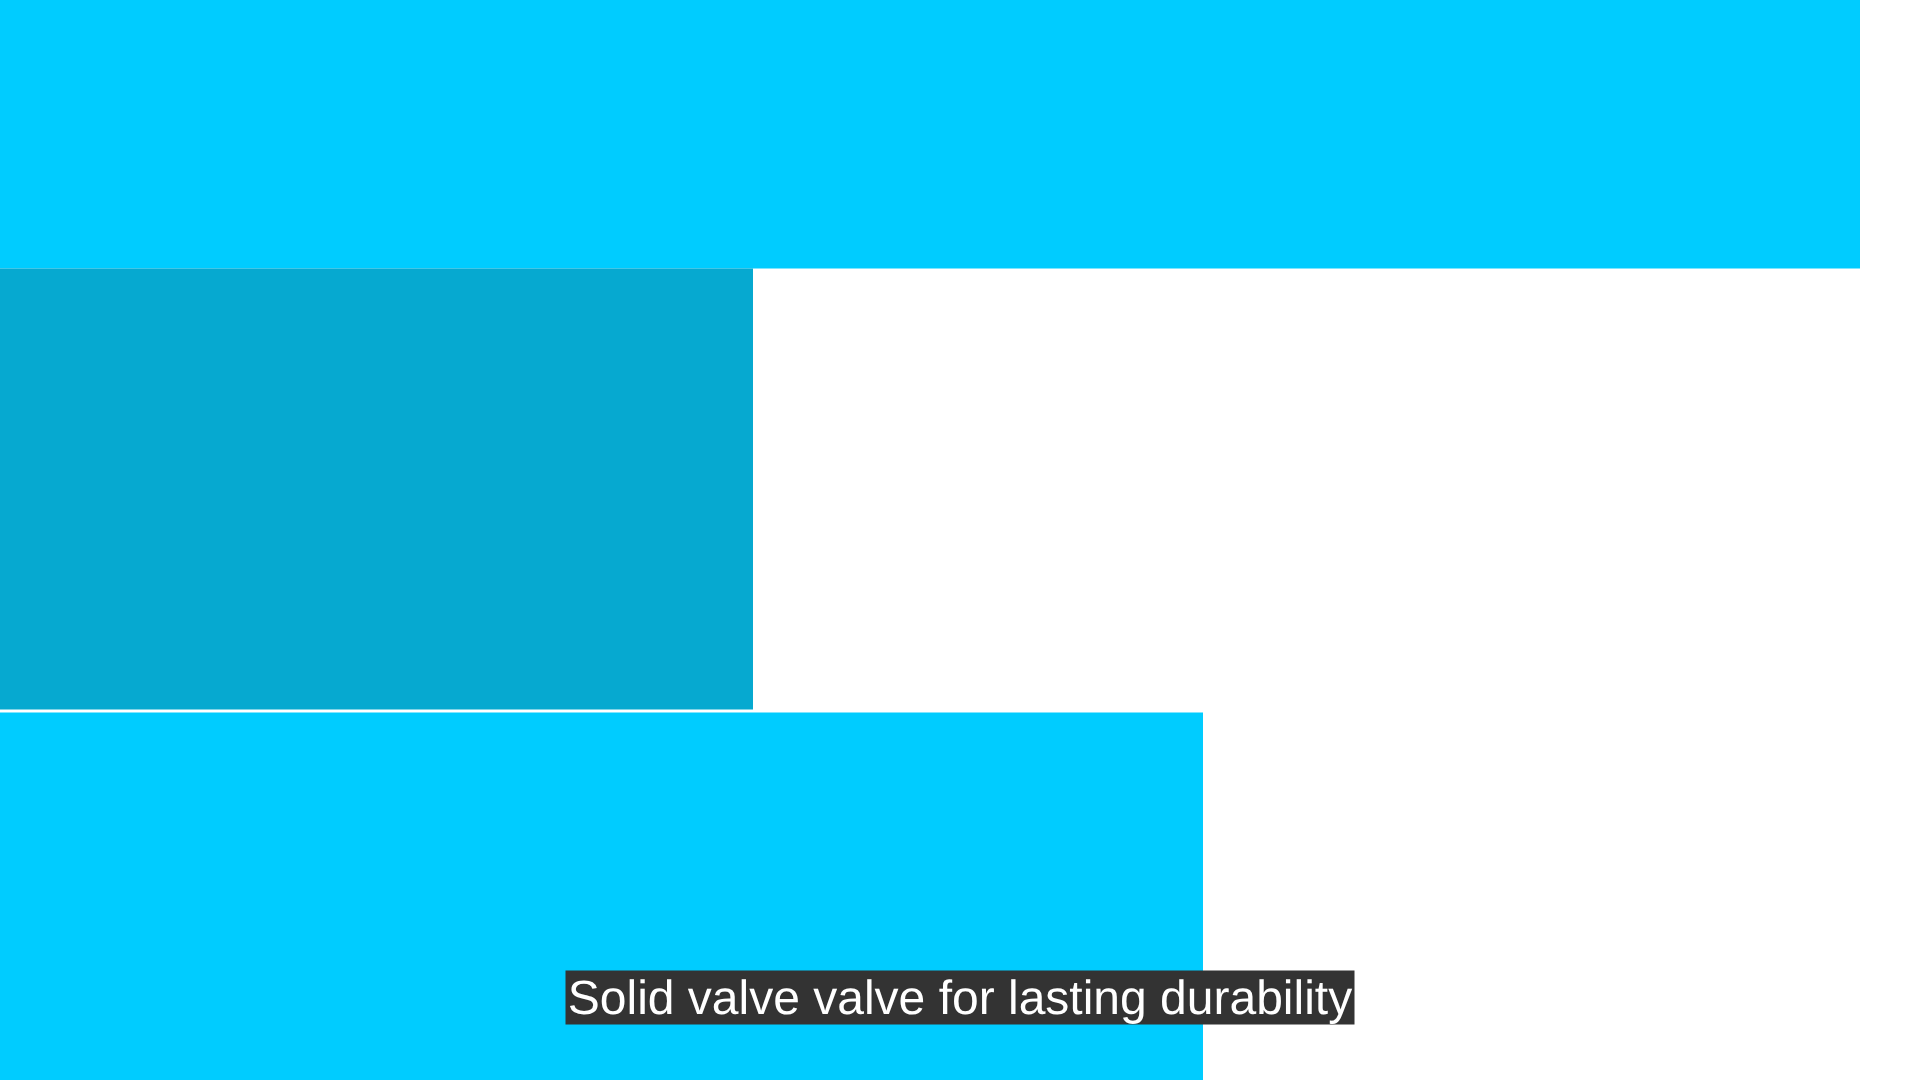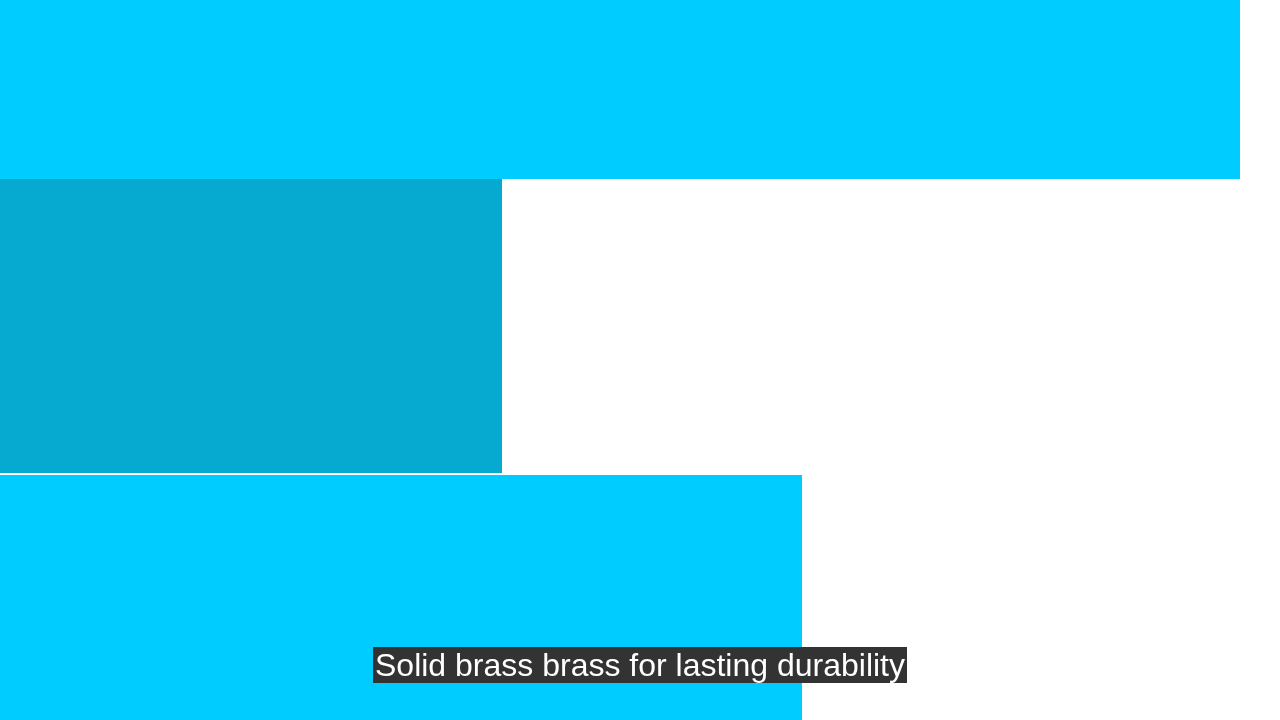--- a/index.html
+++ b/index.html
@@ -77,16 +77,16 @@
 
 <div id="stage">
 
   <div class="band" id="band-top" style="background-color: rgb(0, 204, 255); left: 0px; top: 0px; width: 1240px; height: 179px;"></div>
 
   <div class="band" id="band-mid" style="background-color: rgb(6, 169, 208); left: 0px; top: 179px; width: 502px; height: 294px;"></div>
 
   <div class="band" id="band-bottom" style="background-color: rgb(0, 204, 255); left: 0px; top: 475px; width: 802px; height: 245px;"></div>
 
   <div id="caption-wrap" style="top: 647px; height: 36px;">
-    <span id="caption-text" style="background-color: rgb(51, 51, 51); color: rgb(255, 255, 255); font-size: 32px; line-height: 36px;">Solid brass brass for lasting durability</span>
+    <span id="caption-text" style="background-color: rgb(51, 51, 51); color: rgb(255, 255, 255); font-size: 32px; line-height: 36px;">Solid valve valve for lasting durability</span>
   </div>
 
 </div>
 
 </body></html>

